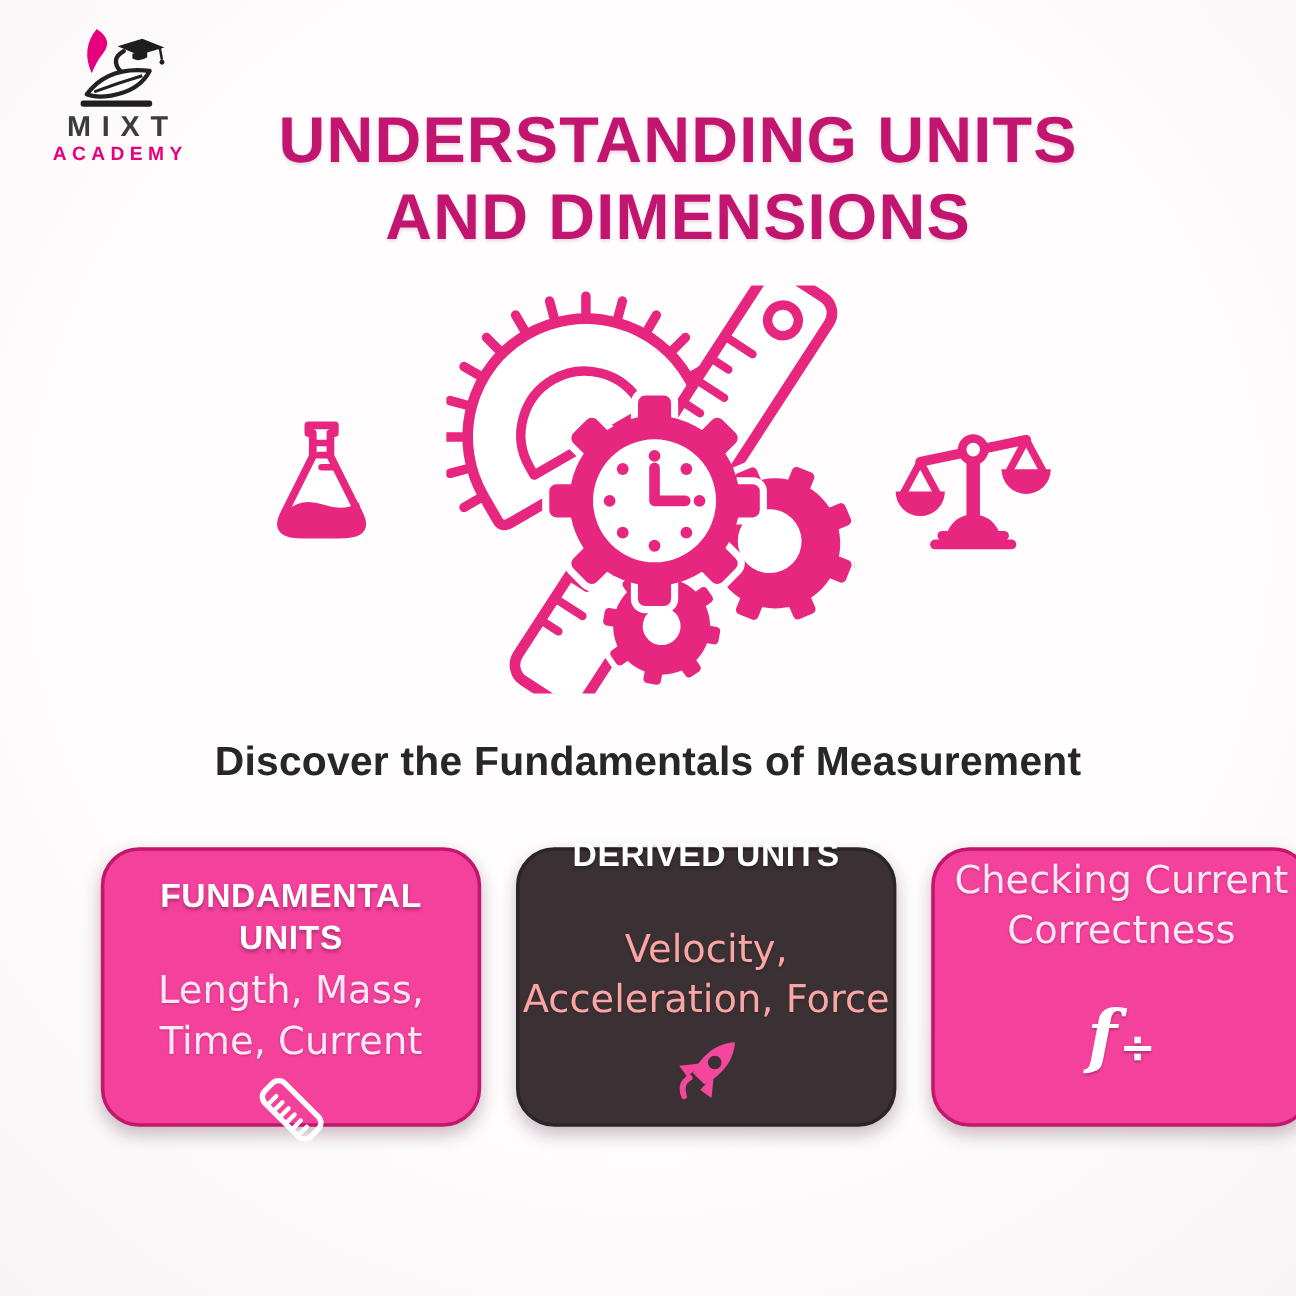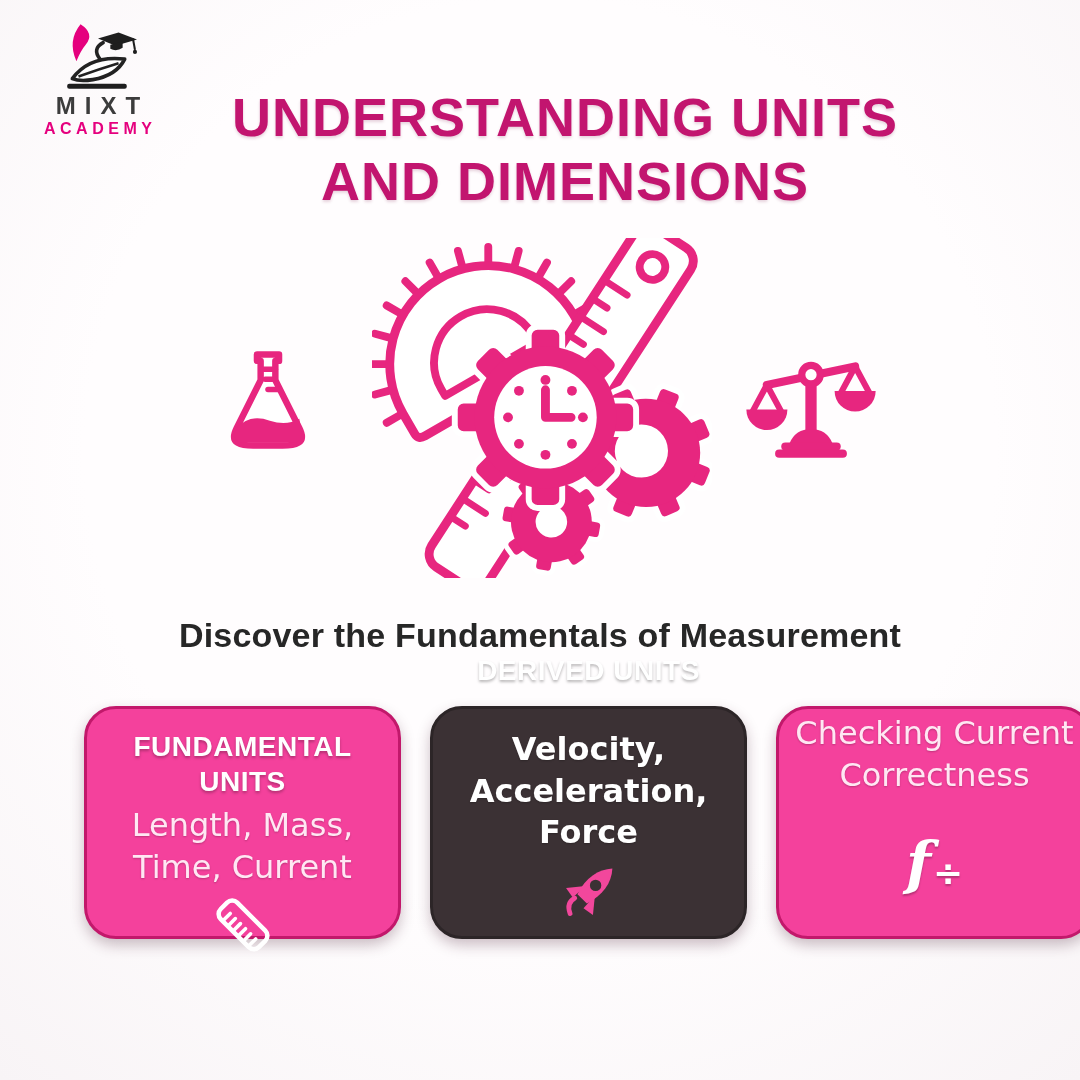--- a/index.html
+++ b/index.html
@@ -40,21 +40,21 @@
   .card-title{
     margin-top:20px;min-height:72px;font-size:28px;font-weight:800;color:#ffffff;
     letter-spacing:.5px;line-height:1.25;white-space:pre-line;
     text-shadow:0 2px 3px rgba(0,0,0,.28);
   }
   .card-body{
     margin-top:4px;font-size:32px;font-weight:400;line-height:1.3;white-space:pre-line;
     font-family:"DejaVu Sans",sans-serif;text-shadow:0 1px 2px rgba(0,0,0,.22);
   }
   .card.pink .card-body{color:#ffe7f3;}
-  .card.dark .card-body{color:#ffffff;font-weight:bold;}
+  .card.dark .card-body{color:#fca5a5;}
   .card-iconbox{flex:1;display:flex;align-items:center;justify-content:center;padding-bottom:6px;}
   
   .formula-icon{display:flex;align-items:center;color:#fff;text-shadow:0 2px 2px rgba(0,0,0,.25);}
   .formula-f{font-family:"DejaVu Serif",serif;font-style:italic;font-weight:700;font-size:58px;line-height:1;}
   .formula-div{font-size:36px;font-weight:700;position:relative;top:10px;margin-left:2px;font-family:"DejaVu Sans",sans-serif;}
 </style>
 </head>
 <body>
 
 <div class="canvas">

